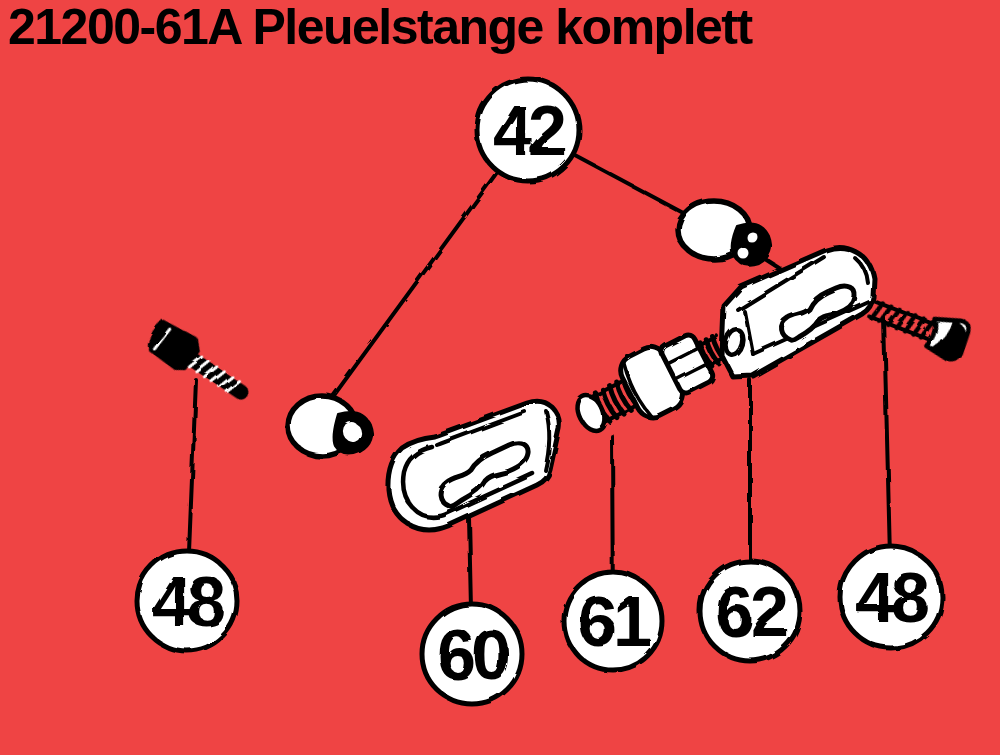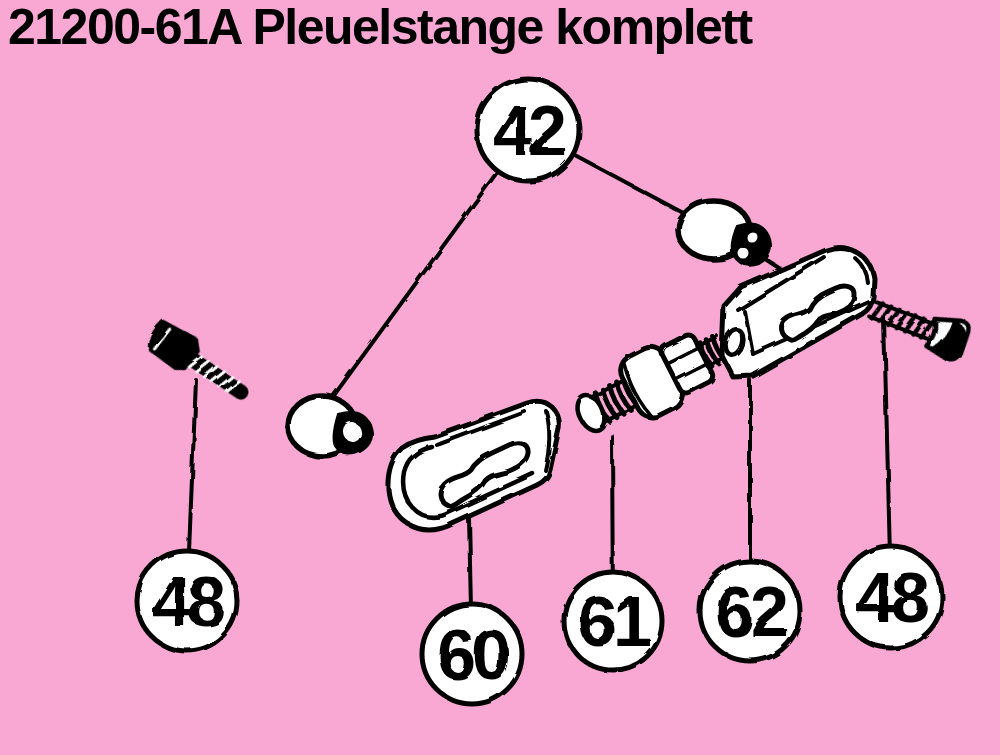--- a/index.html
+++ b/index.html
@@ -1,17 +1,17 @@
 <!DOCTYPE html>
 <html><head>
 <meta charset="utf-8">
 <style>
   html,body{margin:0;padding:0;background:#ffffff;}
   .stage{
-    position:relative;width:1000px;height:755px;background:#f9a8d4;
+    position:relative;width:1000px;height:755px;background:#ef4444;
     overflow:hidden;font-family:"Liberation Sans",sans-serif;
   }
   .title{
     position:absolute;left:8px;top:-2px;margin:0;color:#000;
     font-family:"Liberation Sans",sans-serif;font-weight:bold;
     font-size:50px;letter-spacing:-1.5px;white-space:nowrap;
   }
   svg.art{position:absolute;left:0;top:0;}
   .callout-num{
     font-family:"Liberation Sans",sans-serif;font-weight:bold;

